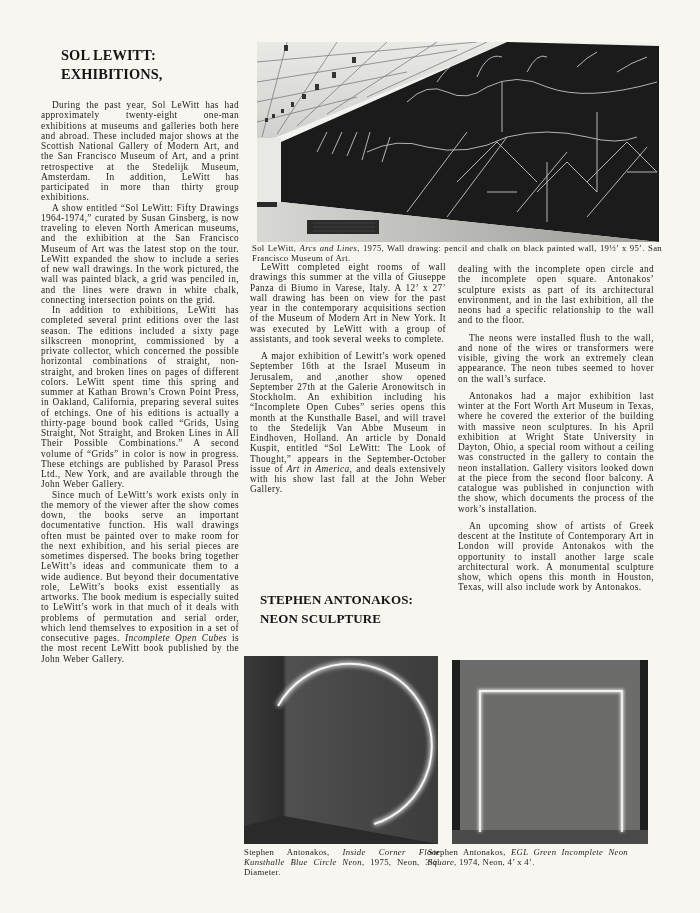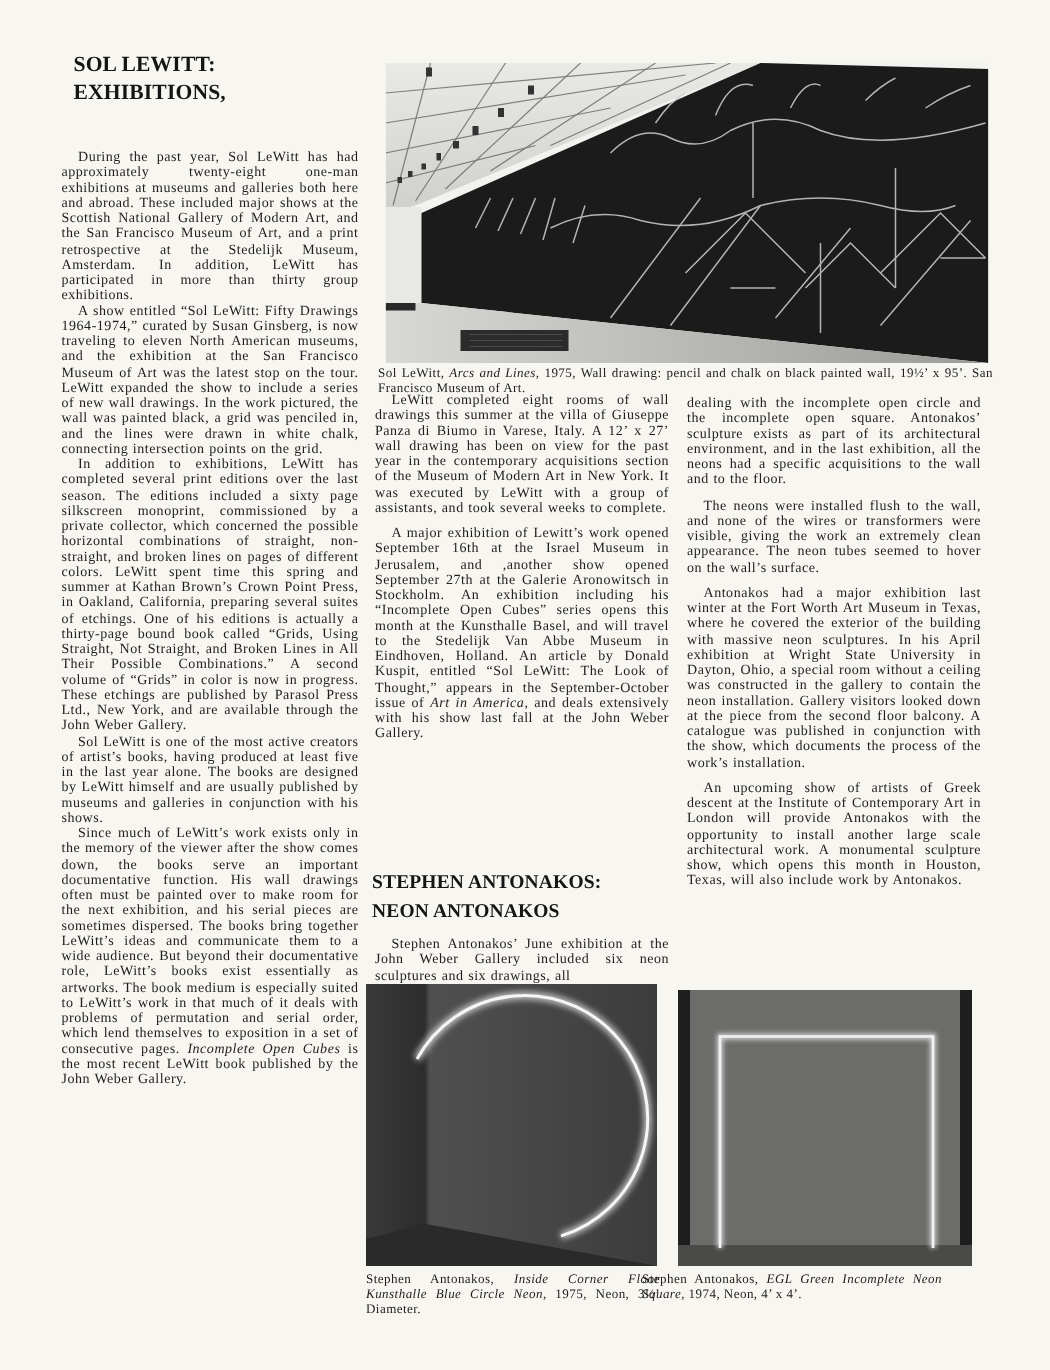--- a/index.html
+++ b/index.html
@@ -9,21 +9,21 @@
       position: relative;
       font-family: "Liberation Serif", "DejaVu Serif", serif;
       color: #1e1d1b;
     }
     .page { position: absolute; inset: 0; }
     .headline {
       position: absolute;
       font-family: "Liberation Serif", serif;
       font-weight: bold;
       color: #151515;
-      margin: 0;
+      margin: 12px;
       letter-spacing: 0.1px;
     }
     .h-lewitt { left: 49px; top: 34px; width: 200px; font-size: 14.4px; line-height: 18.6px; }
     .h-anton { left: 248px; top: 579px; width: 210px; font-size: 13px; line-height: 18.8px; }
     .col {
       position: absolute;
       font-size: 9.35px;
       line-height: 10.25px;
       text-align: justify;
       letter-spacing: 0.35px;
@@ -64,21 +64,20 @@
 
   <h1 class="headline h-lewitt">
     <div>SOL LEWITT:</div>
     <div>EXHIBITIONS,</div>
   </h1>
 
   <div class="col col-1">
     <p>During the past year, Sol LeWitt has had approximately twenty-eight one-man exhibitions at museums and galleries both here and abroad. These included major shows at the Scottish National Gallery of Modern Art, and the San Francisco Museum of Art, and a print retrospective at the Stedelijk Museum, Amsterdam. In addition, LeWitt has participated in more than thirty group exhibitions.</p>
     <p>A show entitled “Sol LeWitt: Fifty Drawings 1964-1974,” curated by Susan Ginsberg, is now traveling to eleven North American museums, and the exhibition at the San Francisco Museum of Art was the latest stop on the tour. LeWitt expanded the show to include a series of new wall drawings. In the work pictured, the wall was painted black, a grid was penciled in, and the lines were drawn in white chalk, connecting intersection points on the grid.</p>
     <p>In addition to exhibitions, LeWitt has completed several print editions over the last season. The editions included a sixty page silkscreen monoprint, commissioned by a private collector, which concerned the possible horizontal combinations of straight, non- straight, and broken lines on pages of different colors. LeWitt spent time this spring and summer at Kathan Brown’s Crown Point Press, in Oakland, California, preparing several suites of etchings. One of his editions is actually a thirty-page bound book called “Grids, Using Straight, Not Straight, and Broken Lines in All Their Possible Combinations.” A second volume of “Grids” in color is now in progress. These etchings are published by Parasol Press Ltd., New York, and are available through the John Weber Gallery.</p>
-    <p>Sol LeWitt is one of the most active creators of artist’s books, having produced at least five in the last year alone. The books are designed by LeWitt himself and are usually published by museums and galleries in conjunction with his shows.</p>
     <p><span>Since much of LeWitt’s work exists only in the memory of the viewer after the show comes down, the books serve an important documentative function. His wall drawings often must be painted over to make room for the next exhibition, and his serial pieces are sometimes dispersed. The books bring together LeWitt’s ideas and communicate them to a wide audience. But beyond their documentative role, LeWitt’s books exist essentially as artworks. The book medium is especially suited to LeWitt’s work in that much of it deals with problems of permutation and serial order, which lend themselves to exposition in a set of consecutive pages.</span> <i>Incomplete Open Cubes</i><span> is the most recent LeWitt book published by the John Weber Gallery.</span></p>
   </div>
 
   <div class="photo p-wall">
     <svg viewBox="0 0 402 200" preserveAspectRatio="none">
       <defs>
         <linearGradient id="ceil" x1="0" y1="0" x2="0" y2="1">
           <stop offset="0" stop-color="#e9e9e6"></stop>
           <stop offset="1" stop-color="#cfcfcc"></stop>
         </linearGradient>
@@ -139,29 +138,26 @@
   </div>
   <p class="caption cap-wall"><span>Sol LeWitt, </span><i>Arcs and Lines</i><span>, 1975, Wall drawing: pencil and chalk on black painted wall, 19½’ x 95’. San Francisco Museum of Art.</span></p>
 
   <div class="col col-2">
     <p>LeWitt completed eight rooms of wall drawings this summer at the villa of Giuseppe Panza di Biumo in Varese, Italy. A 12’ x 27’ wall drawing has been on view for the past year in the contemporary acquisitions section of the Museum of Modern Art in New York. It was executed by LeWitt with a group of assistants, and took several weeks to complete.</p>
     <p class="gap"><span>A major exhibition of Lewitt’s work opened September 16th at the Israel Museum in Jerusalem, and ,another show opened September 27th at the Galerie Aronowitsch in Stockholm. An exhibition including his “Incomplete Open Cubes” series opens this month at the Kunsthalle Basel, and will travel to the Stedelijk Van Abbe Museum in Eindhoven, Holland. An article by Donald Kuspit, entitled “Sol LeWitt: The Look of Thought,” appears in the September-October issue of </span><i>Art in America</i><span>, and deals extensively with his show last fall at the John Weber Gallery.</span></p>
   </div>
 
   <h2 class="headline h-anton">
     <div>STEPHEN ANTONAKOS:</div>
-    <div>NEON ANTONAKOS</div>
+    <div>NEON SCULPTURE</div>
   </h2>
 
-  <div class="col col-2b">
-    <p>Stephen Antonakos’ June exhibition at the John Weber Gallery included six neon sculptures and six drawings, all</p>
-  </div>
 
   <div class="col col-3">
-    <p style="text-indent:0">dealing with the incomplete open circle and the incomplete open square. Antonakos’ sculpture exists as part of its architectural environment, and in the last exhibition, all the neons had a specific acquisitions to the wall and to the floor.</p>
+    <p style="text-indent:0">dealing with the incomplete open circle and the incomplete open square. Antonakos’ sculpture exists as part of its architectural environment, and in the last exhibition, all the neons had a specific relationship to the wall and to the floor.</p>
     <p class="gap">The neons were installed flush to the wall, and none of the wires or transformers were visible, giving the work an extremely clean appearance. The neon tubes seemed to hover on the wall’s surface.</p>
     <p class="gap">Antonakos had a major exhibition last winter at the Fort Worth Art Museum in Texas, where he covered the exterior of the building with massive neon sculptures. In his April exhibition at Wright State University in Dayton, Ohio, a special room without a ceiling was constructed in the gallery to contain the neon installation. Gallery visitors looked down at the piece from the second floor balcony. A catalogue was published in conjunction with the show, which documents the process of the work’s installation.</p>
     <p class="gap">An upcoming show of artists of Greek descent at the Institute of Contemporary Art in London will provide Antonakos with the opportunity to install another large scale architectural work. A monumental sculpture show, which opens this month in Houston, Texas, will also include work by Antonakos.</p>
   </div>
 
   <div class="photo p-circle">
     <svg viewBox="0 0 194 188" preserveAspectRatio="none">
       <defs>
         <filter id="glow1" x="-20%" y="-20%" width="140%" height="140%">
             <feGaussianBlur stdDeviation="2"></feGaussianBlur>

